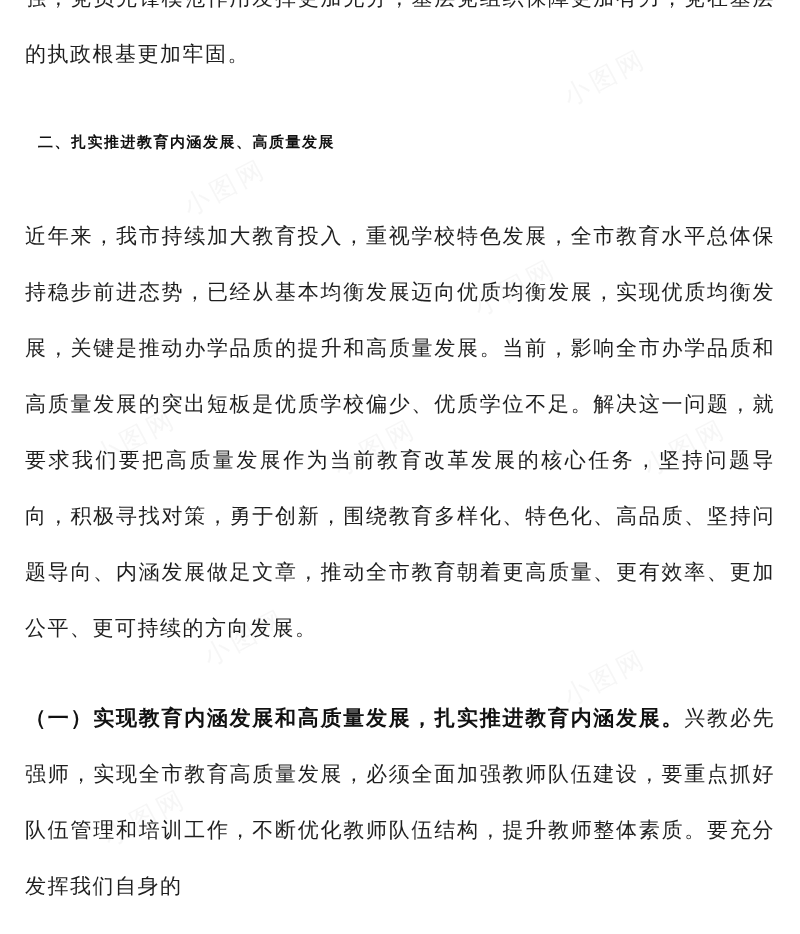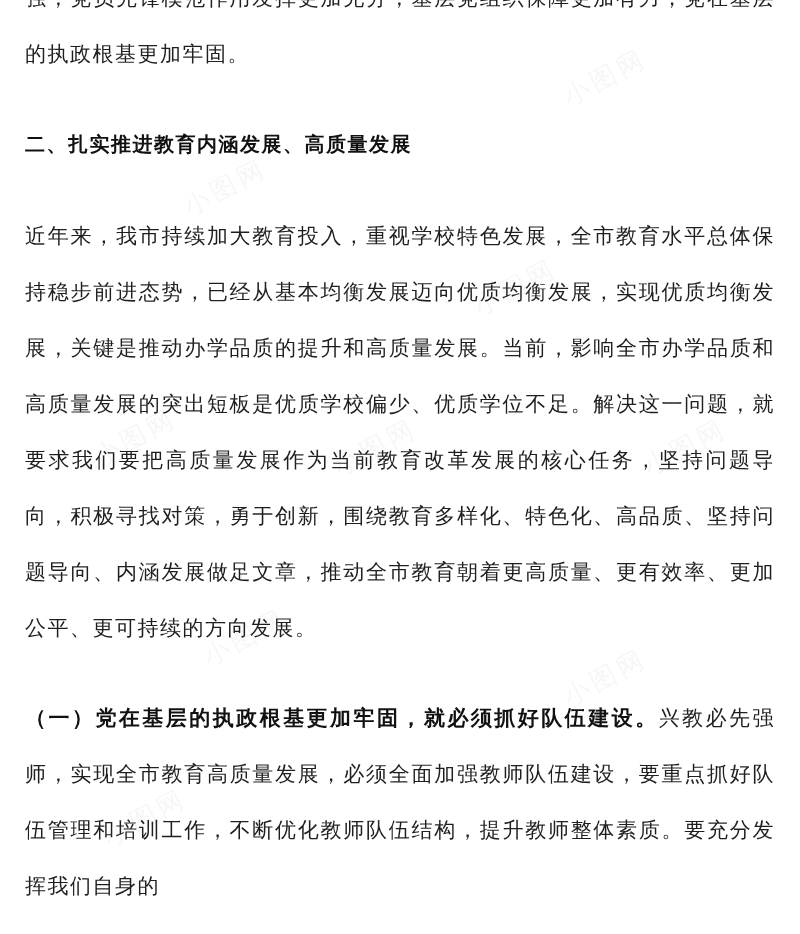--- a/index.html
+++ b/index.html
@@ -34,26 +34,27 @@
     margin: 34px 0;
     color: #1f1f1f;
   }
 
   .para-cutoff {
     margin-top: -30px;
     margin-bottom: 34px;
   }
 
   .doc-heading {
-    font-size: 20px;
+    font-size: 15px;
     line-height: 56px;
     letter-spacing: 1.5px;
     font-weight: bold;
-    margin: 30px 0 36px 0;
+    margin: 30px 0 36px 13px;
     color: #111111;
+    font-family: Liberation Mono, monospace;
   }
 
   .bold-run { font-weight: bold; color: #111111; }
 
   
   .watermarks {
     position: absolute;
     inset: 0;
     z-index: 1;
     pointer-events: none;
@@ -87,17 +88,17 @@
 
   <div class="content">
 
     <p class="para para-cutoff">强，党员先锋模范作用发挥更加充分，基层党组织保障更加有力，党在基层的执政根基更加牢固。</p>
 
     <h2 class="doc-heading">二、扎实推进教育内涵发展、高质量发展</h2>
 
     <p class="para">近年来，我市持续加大教育投入，重视学校特色发展，全市教育水平总体保持稳步前进态势，已经从基本均衡发展迈向优质均衡发展，实现优质均衡发展，关键是推动办学品质的提升和高质量发展。当前，影响全市办学品质和高质量发展的突出短板是优质学校偏少、优质学位不足。解决这一问题，就要求我们要把高质量发展作为当前教育改革发展的核心任务，坚持问题导向，积极寻找对策，勇于创新，围绕教育多样化、特色化、高品质、坚持问题导向、内涵发展做足文章，推动全市教育朝着更高质量、更有效率、更加公平、更可持续的方向发展。</p>
 
     <p class="para">
-      <span class="bold-run">（一）党在基层的执政根基更加牢固，就必须抓好队伍建设。</span><span>兴教必先强师，实现全市教育高质量发展，必须全面加强教师队伍建设，要重点抓好队伍管理和培训工作，不断优化教师队伍结构，提升教师整体素质。要充分发挥我们自身的</span>
+      <span class="bold-run">（一）实现教育内涵发展和高质量发展，扎实推进教育内涵发展。</span><span>兴教必先强师，实现全市教育高质量发展，必须全面加强教师队伍建设，要重点抓好队伍管理和培训工作，不断优化教师队伍结构，提升教师整体素质。要充分发挥我们自身的</span>
     </p>
 
   </div>
 </div>
 
 </body></html>

